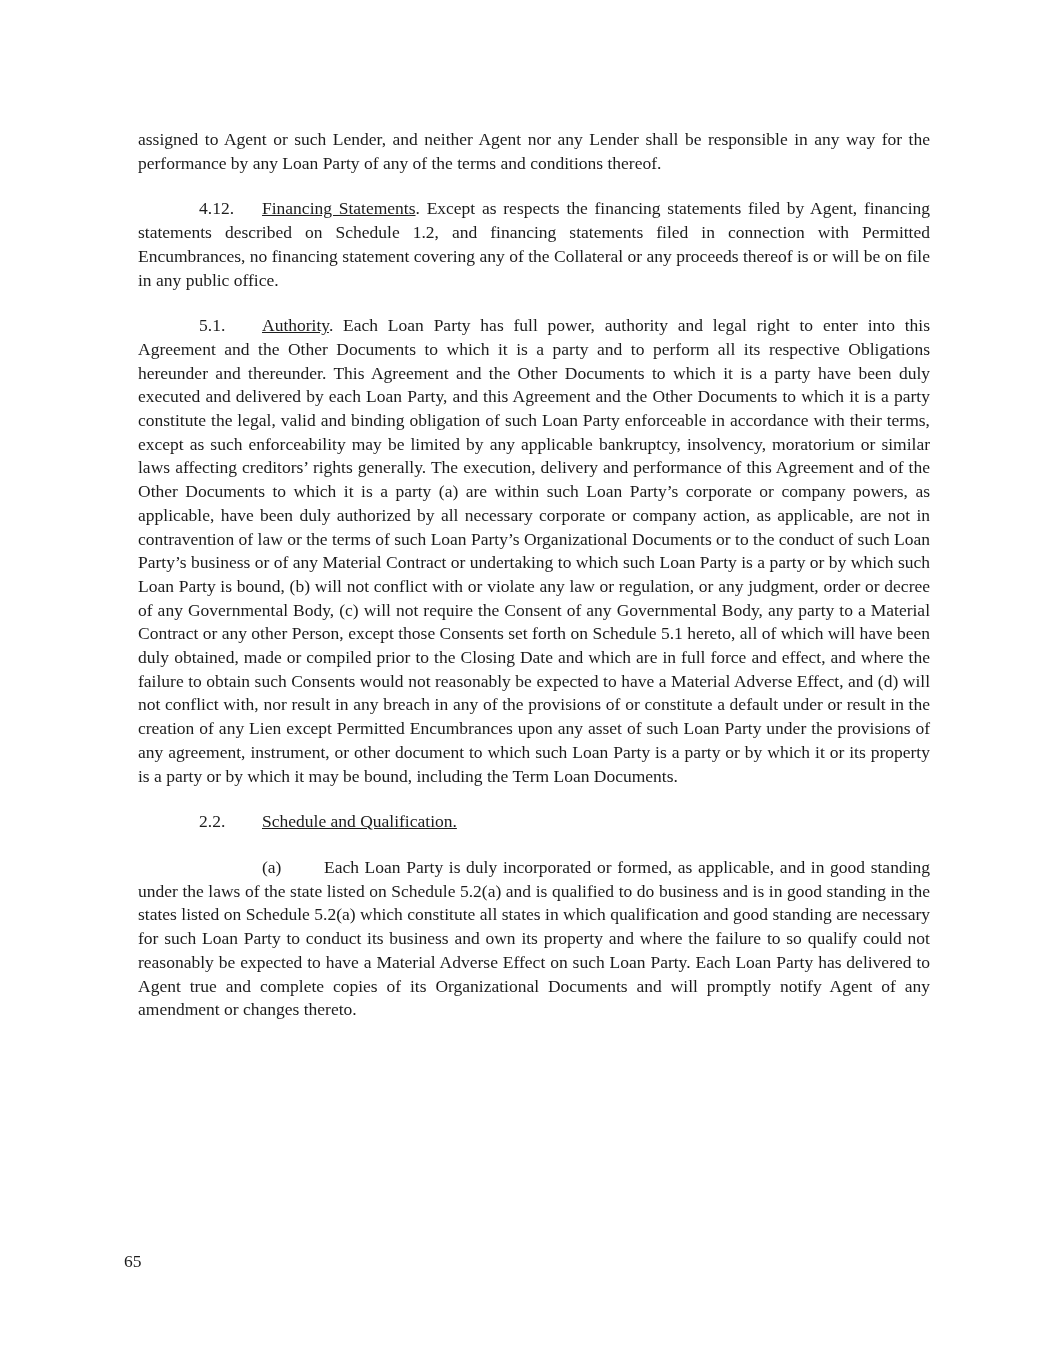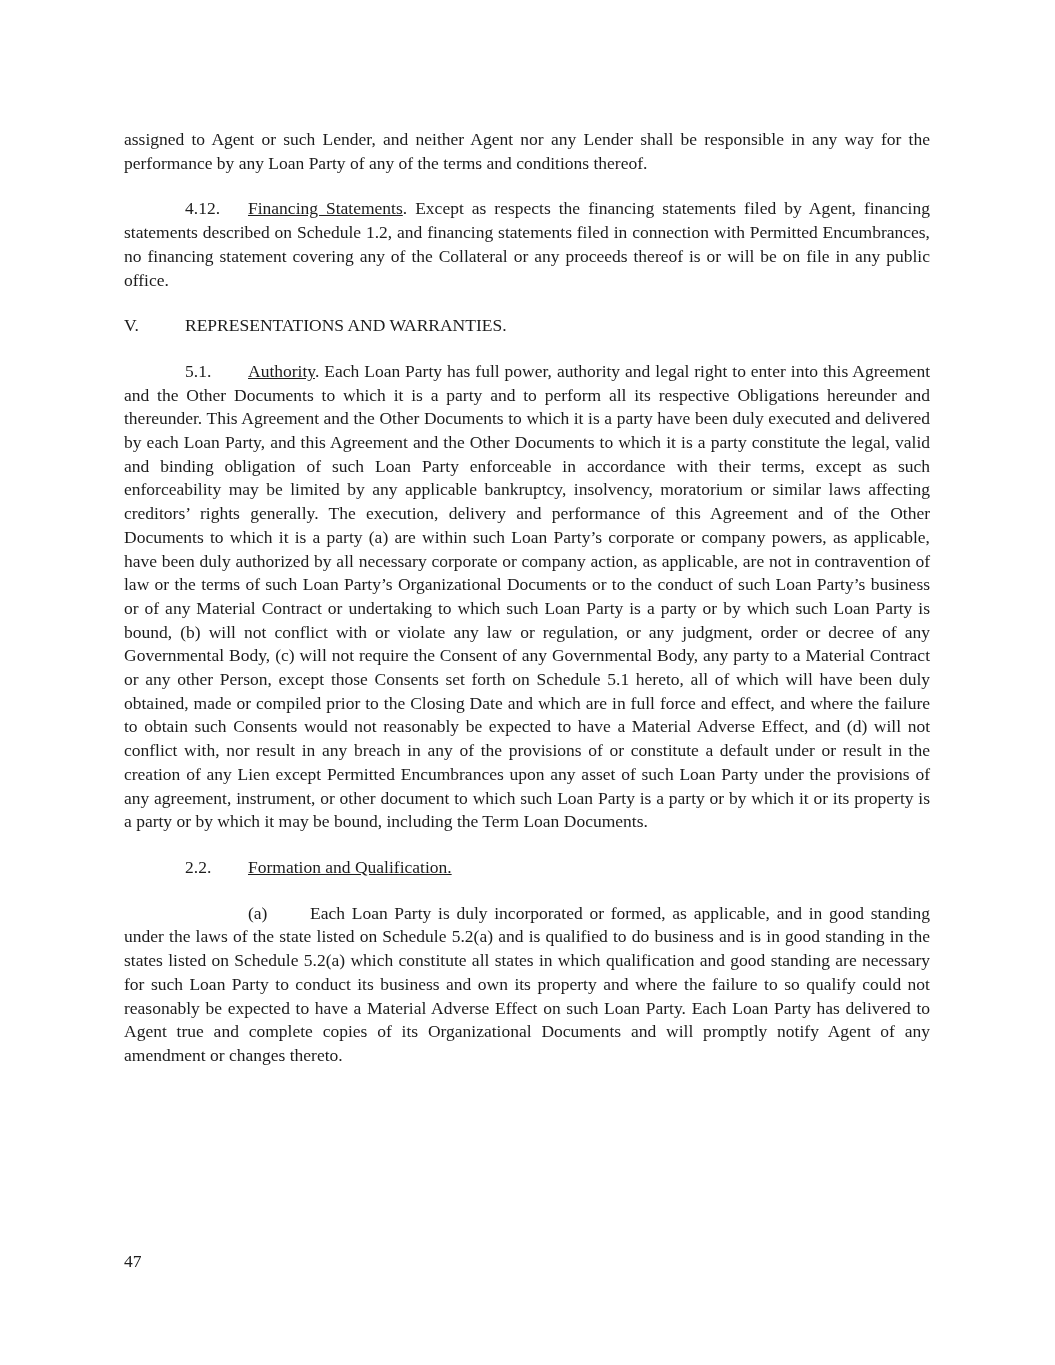--- a/index.html
+++ b/index.html
@@ -14,21 +14,21 @@
     box-sizing: border-box;
     padding: 128px 125px 0 124px;
     background: #ffffff;
     font-family: "Liberation Serif", serif;
     font-size: 17.5px;
     line-height: 23.7px;
     color: #1c1c1c;
     overflow: hidden;
   }
   .para {
-    margin: 0 0 22px 0;
+    margin: 0 0 22px 14px;
     text-align: justify;
   }
   .indent1 { text-indent: 61px; }
   .indent2 { text-indent: 124px; }
   .article-heading {
     text-align: left;
     margin: 0 0 22px 0;
   }
   .tab-num {
     display: inline-block;
@@ -55,24 +55,23 @@
 </style>
 </head>
 <body>
 
 <div class="page">
 
   <p class="para">assigned to Agent or such Lender, and neither Agent nor any Lender shall be responsible in any way for the performance by any Loan Party of any of the terms and conditions thereof.</p>
 
   <p class="para indent1"><span class="tab-num">4.12.</span><span class="u">Financing Statements</span><span>.  Except as respects the financing statements filed by Agent, financing statements described on Schedule 1.2, and financing statements filed in connection with Permitted Encumbrances, no financing statement covering any of the Collateral or any proceeds thereof is or will be on file in any public office.</span></p>
 
-  <p class="article-heading"><span class="tab-num-article">V.</span><span>REPRESENTATIONS AND WARRANTIES.</span></p>
 
 
   <p class="para indent1"><span class="tab-num">5.1.</span><span class="u">Authority</span><span>.  Each Loan Party has full power, authority and legal right to enter into this Agreement and the Other Documents to which it is a party and to perform all its respective Obligations hereunder and thereunder.  This Agreement and the Other Documents to which it is a party have been duly executed and delivered by each Loan Party, and this Agreement and the Other Documents to which it is a party constitute the legal, valid and binding obligation of such Loan Party enforceable in accordance with their terms, except as such enforceability may be limited by any applicable bankruptcy, insolvency, moratorium or similar laws affecting creditors’ rights generally.  The execution, delivery and performance of this Agreement and of the Other Documents to which it is a party (a) are within such Loan Party’s corporate or company powers, as applicable, have been duly authorized by all necessary corporate or company action, as applicable, are not in contravention of law or the terms of such Loan Party’s Organizational Documents or to the conduct of such Loan Party’s business or of any Material Contract or undertaking to which such Loan Party is a party or by which such Loan Party is bound, (b) will not conflict with or violate any law or regulation, or any judgment, order or decree of any Governmental Body, (c) will not require the Consent of any Governmental Body, any party to a Material Contract or any other Person, except those Consents set forth on Schedule 5.1 hereto, all of which will have been duly obtained, made or compiled prior to the Closing Date and which are in full force and effect, and where the failure to obtain such Consents would not reasonably be expected to have a Material Adverse Effect, and (d) will not conflict with, nor result in any breach in any of the provisions of or constitute a default under or result in the creation of any Lien except Permitted Encumbrances upon any asset of such Loan Party under the provisions of any agreement, instrument, or other document to which such Loan Party is a party or by which it or its property is a party or by which it may be bound, including the Term Loan Documents.</span></p>
 
-  <p class="para indent1"><span class="tab-num">2.2.</span><span class="u">Formation and Qualification.</span></p>
+  <p class="para indent1"><span class="tab-num">2.2.</span><span class="u">Schedule and Qualification.</span></p>
 
   <p class="para indent2"><span class="tab-label">(a)</span><span>Each Loan Party is duly incorporated or formed, as applicable, and in good standing under the laws of the state listed on Schedule 5.2(a) and is qualified to do business and is in good standing in the states listed on Schedule 5.2(a) which constitute all states in which qualification and good standing are necessary for such Loan Party to conduct its business and own its property and where the failure to so qualify could not reasonably be expected to have a Material Adverse Effect on such Loan Party.  Each Loan Party has delivered to Agent true and complete copies of its Organizational Documents and will promptly notify Agent of any amendment or changes thereto.</span></p>
 
-  <div class="pagenum">47</div>
+  <div class="pagenum">65</div>
 
 </div>
 
 </body></html>

